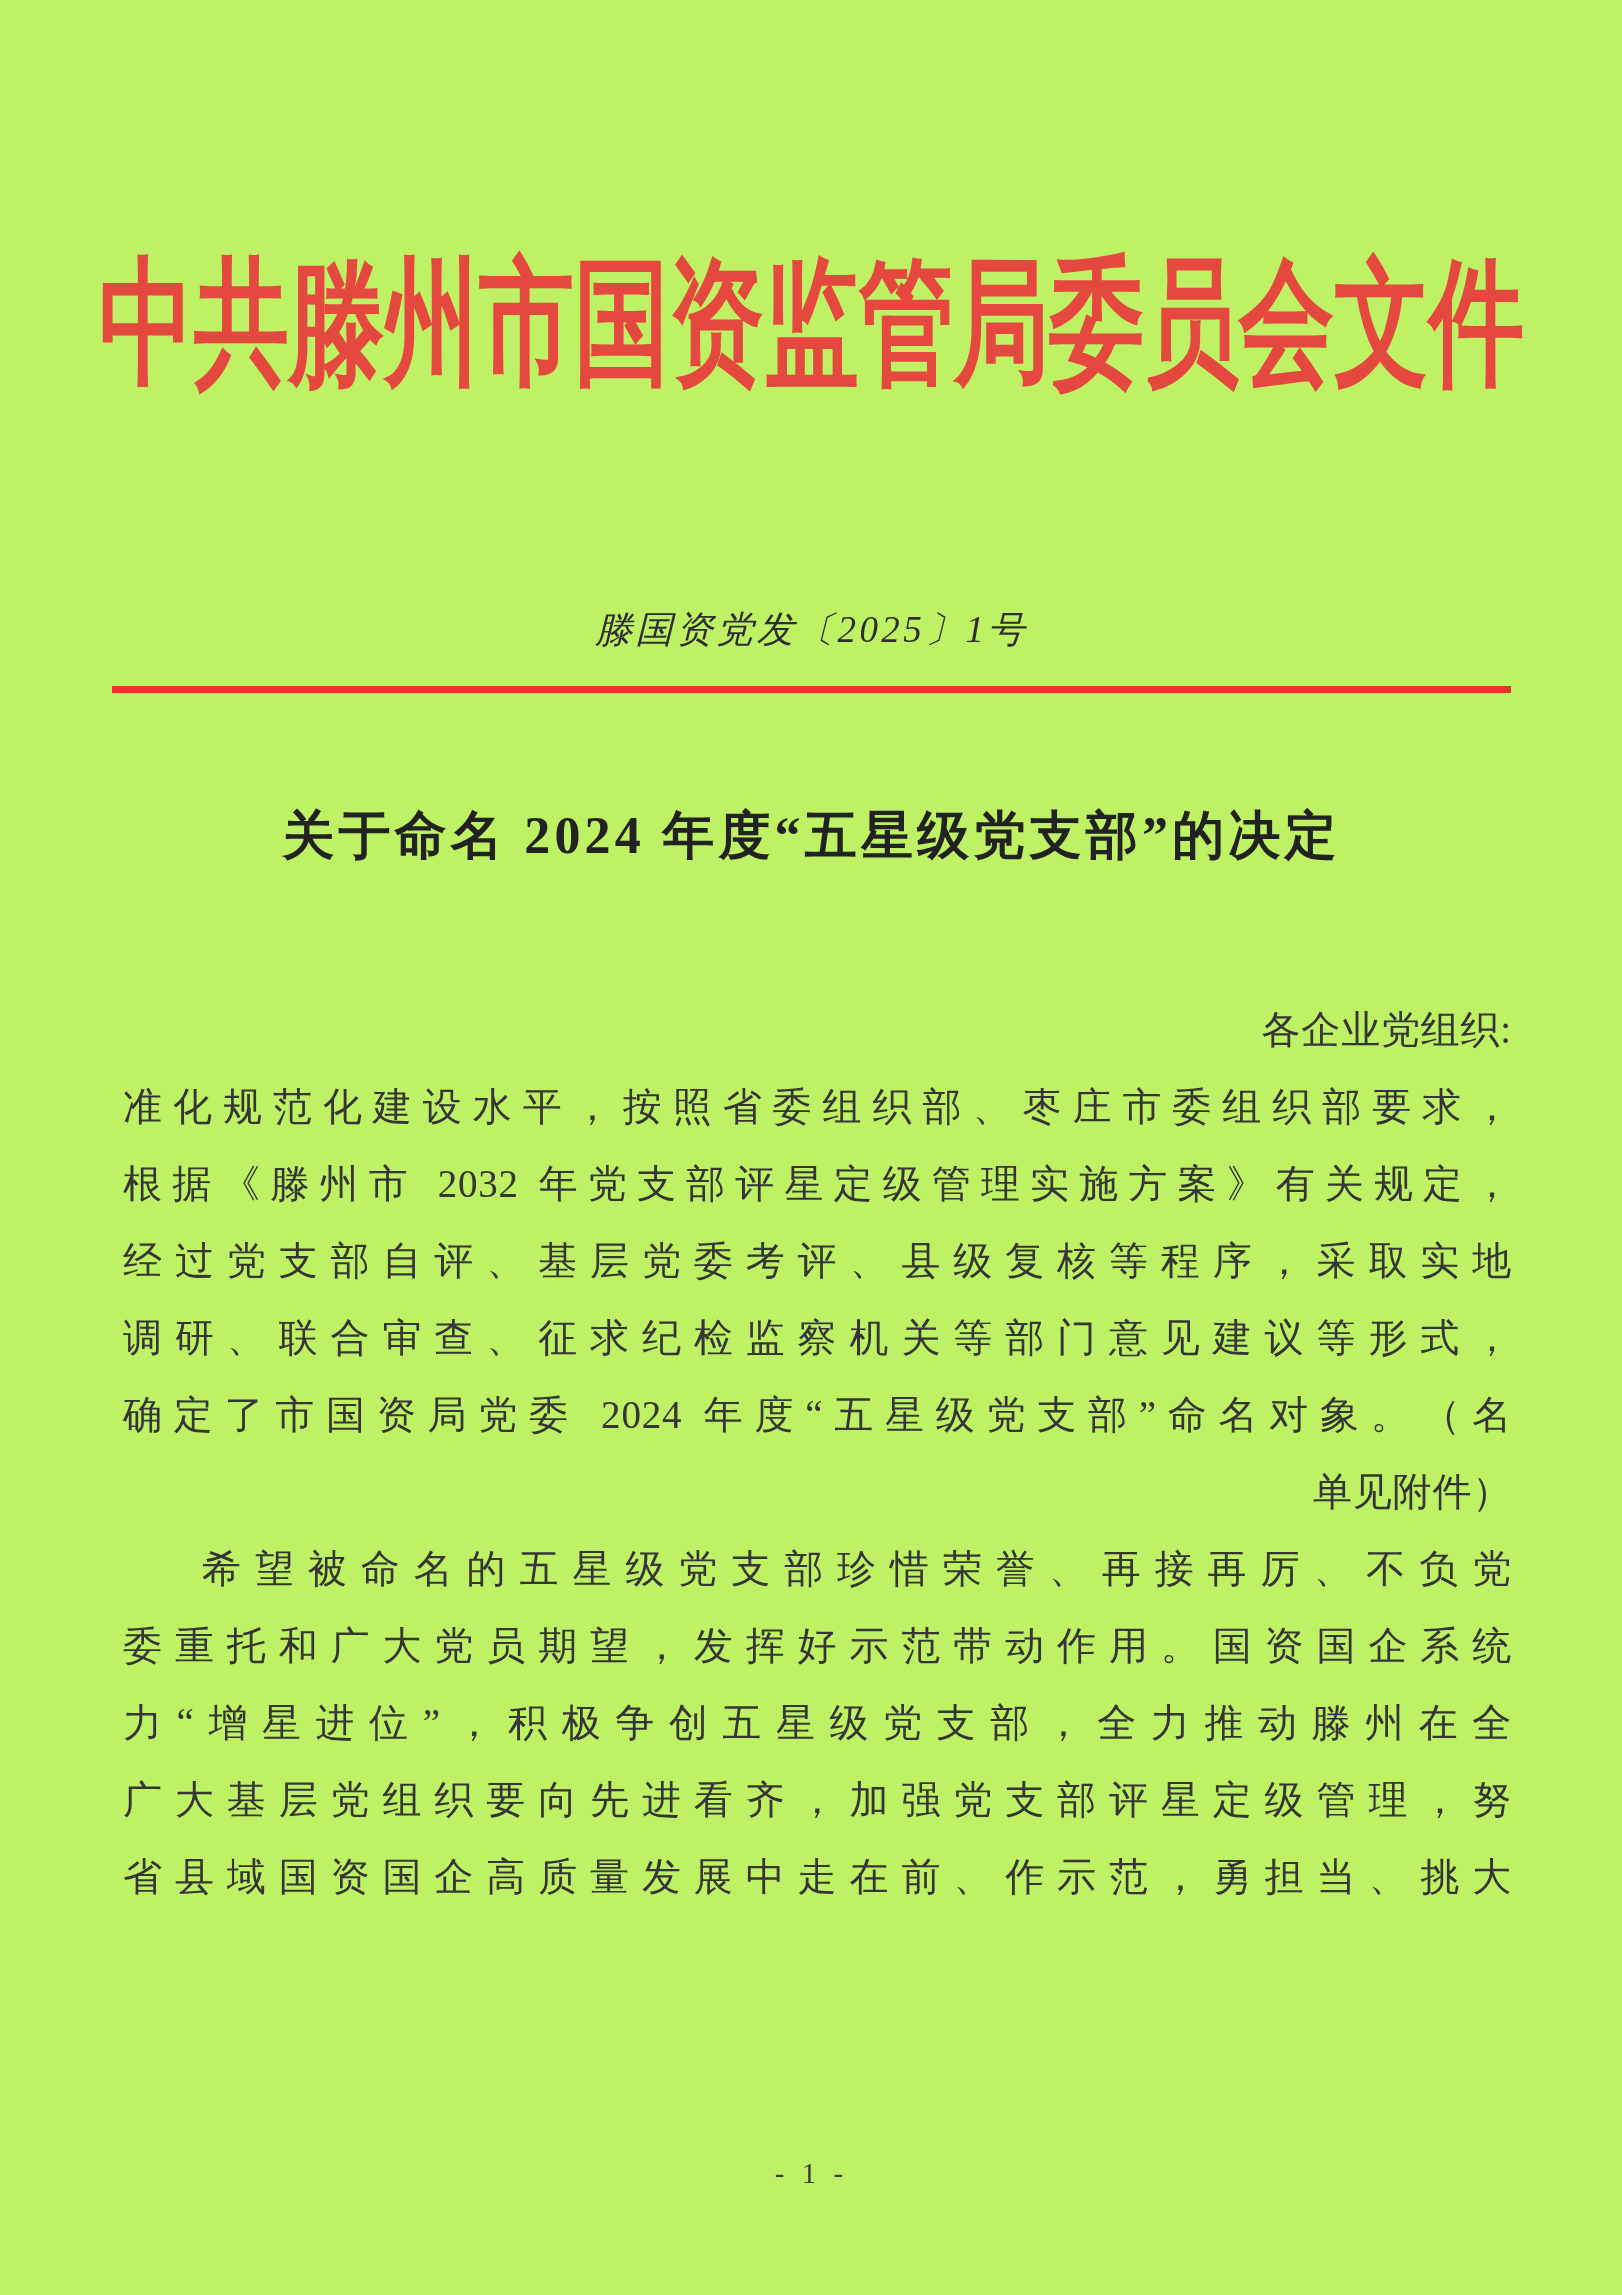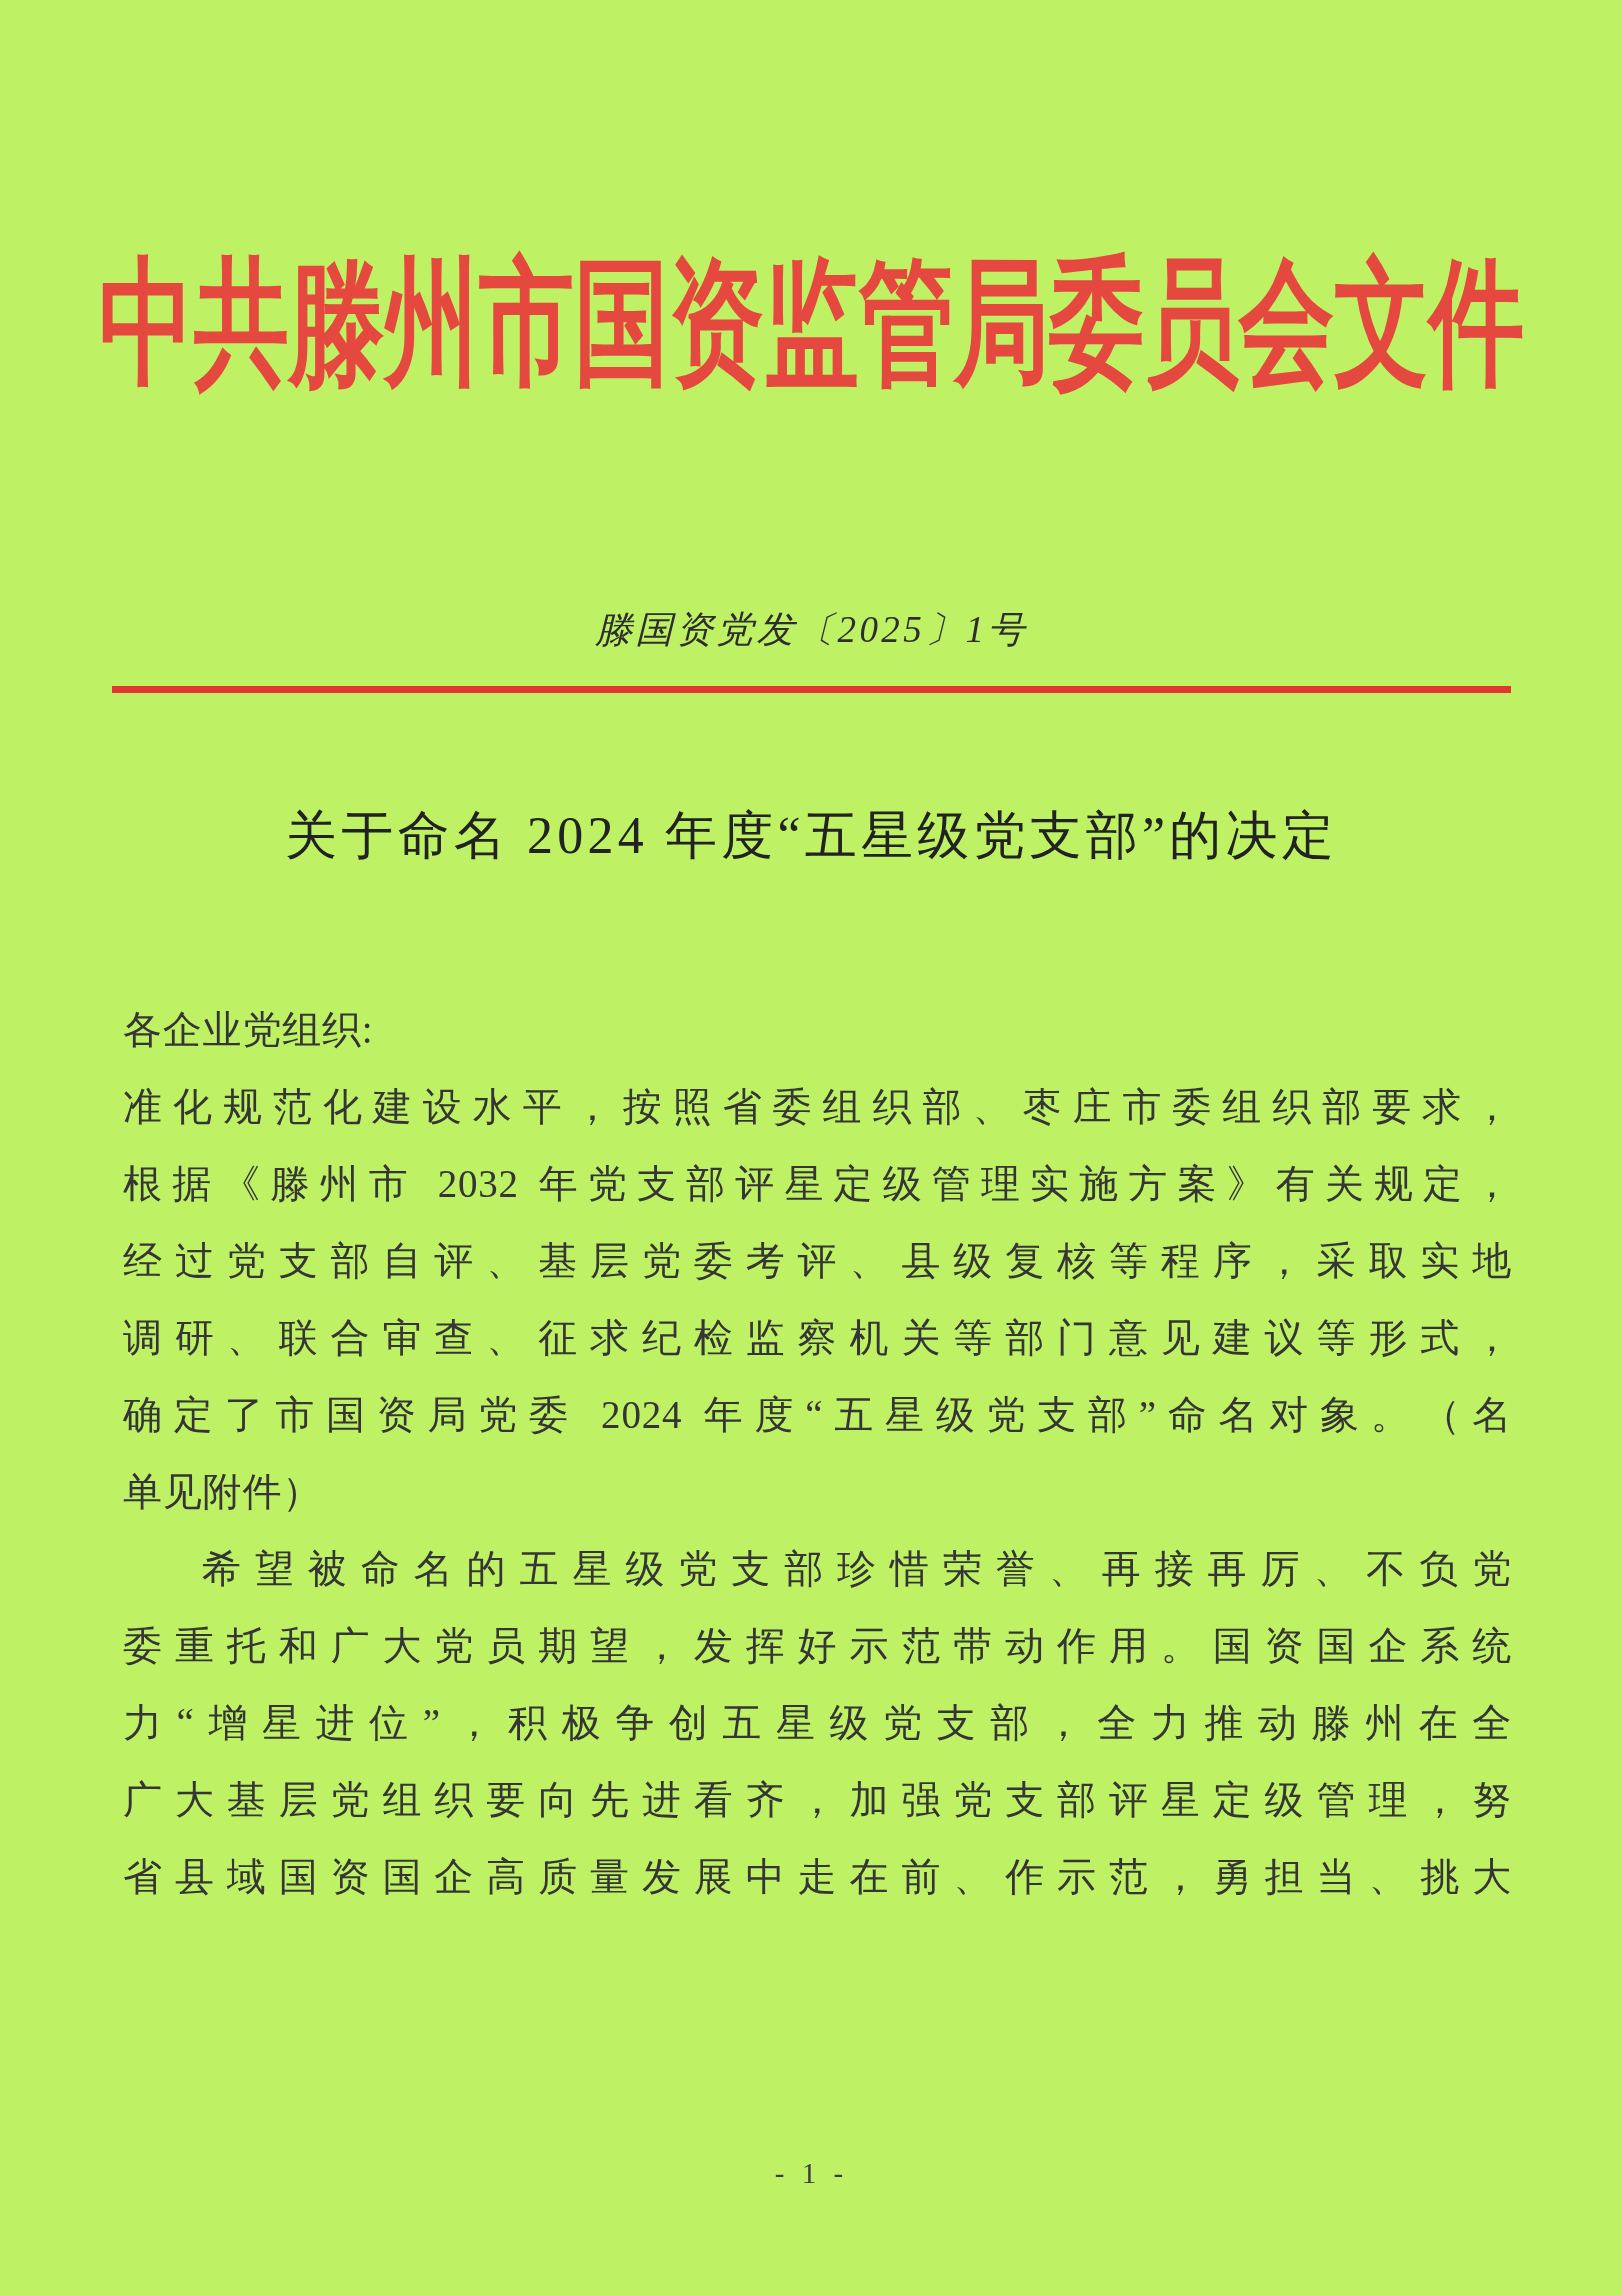--- a/index.html
+++ b/index.html
@@ -54,40 +54,41 @@
     background: #e43631;
   }
   
   .doc-title {
     position: absolute;
     top: 801px;
     left: 0;
     width: 100%;
     text-align: center;
     font-size: 52px;
-    font-weight: normal;
+    font-weight: bold;
     color: #222;
     letter-spacing: 4.2px;
     white-space: nowrap;
   }
   
   .body-block {
     position: absolute;
     top: 991px;
     left: 123px;
     width: 1389px;
     font-size: 39px;
     color: #353535;
     letter-spacing: 0.8px;
   }
   .line {
     height: 77px;
     line-height: 77px;
     white-space: nowrap;
     overflow: visible;
+    text-align: right;
   }
   .line.just {
     white-space: normal;
     text-align: justify;
     text-align-last: justify;
   }
   .line.indent {
     padding-left: 79px;
   }
   

